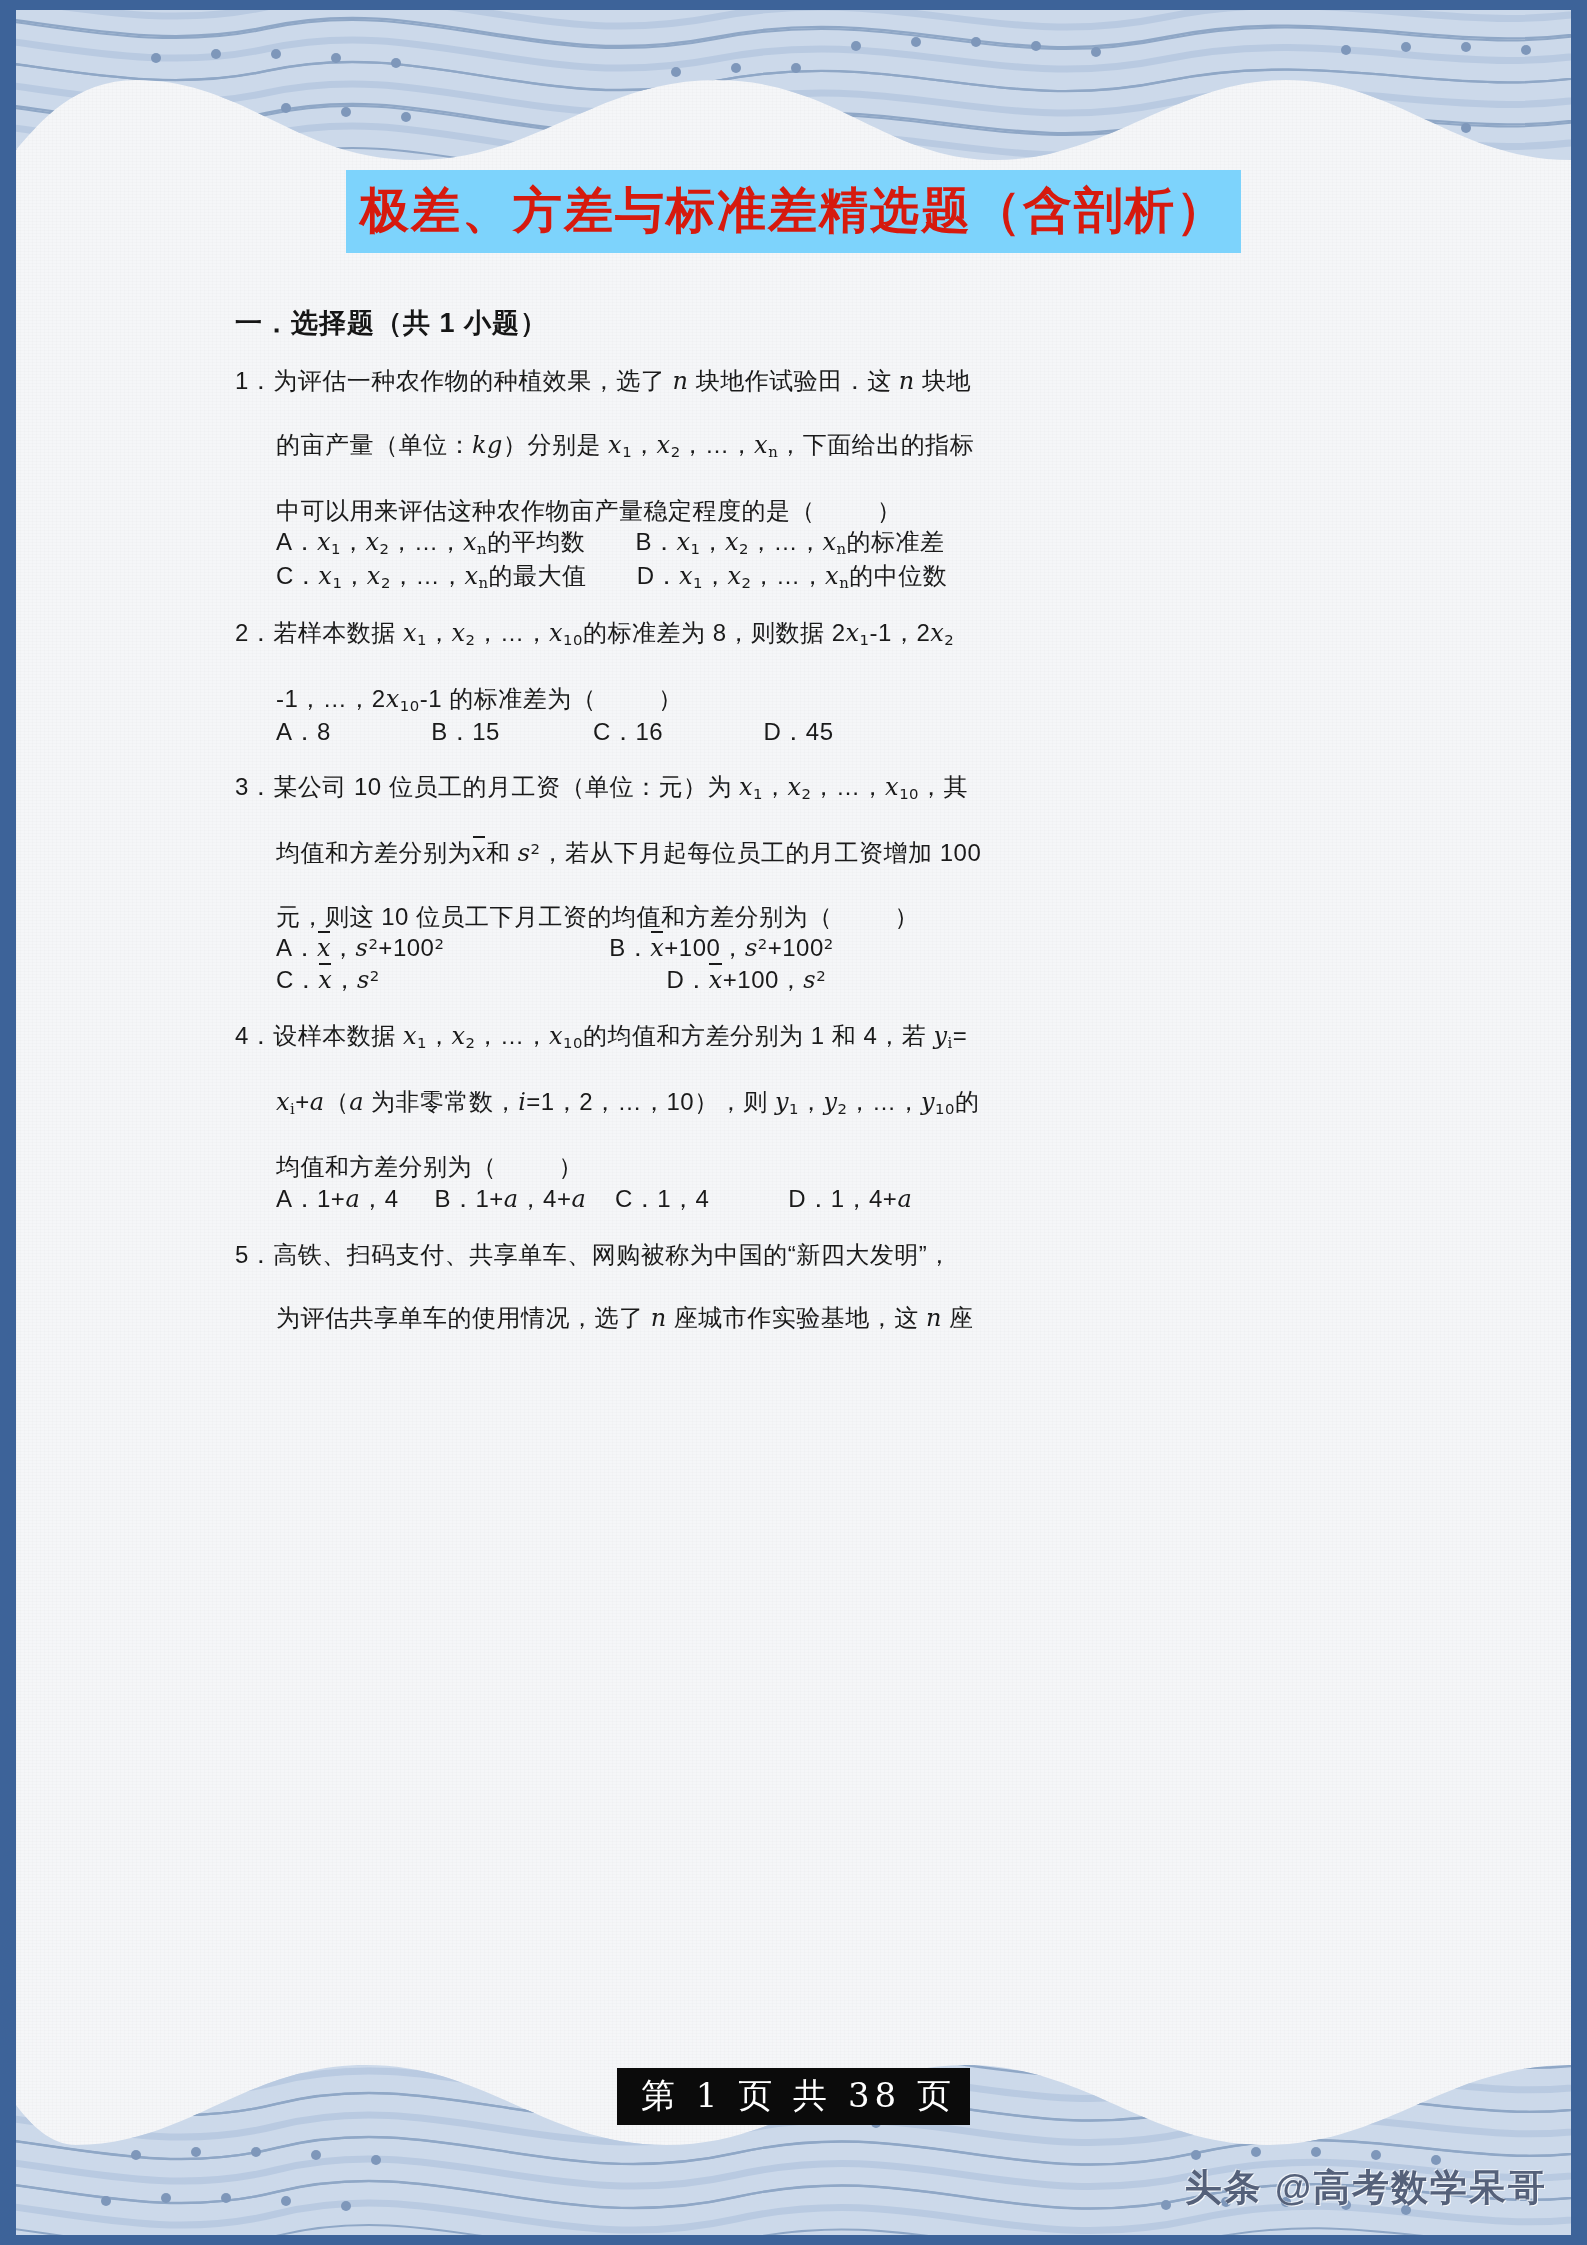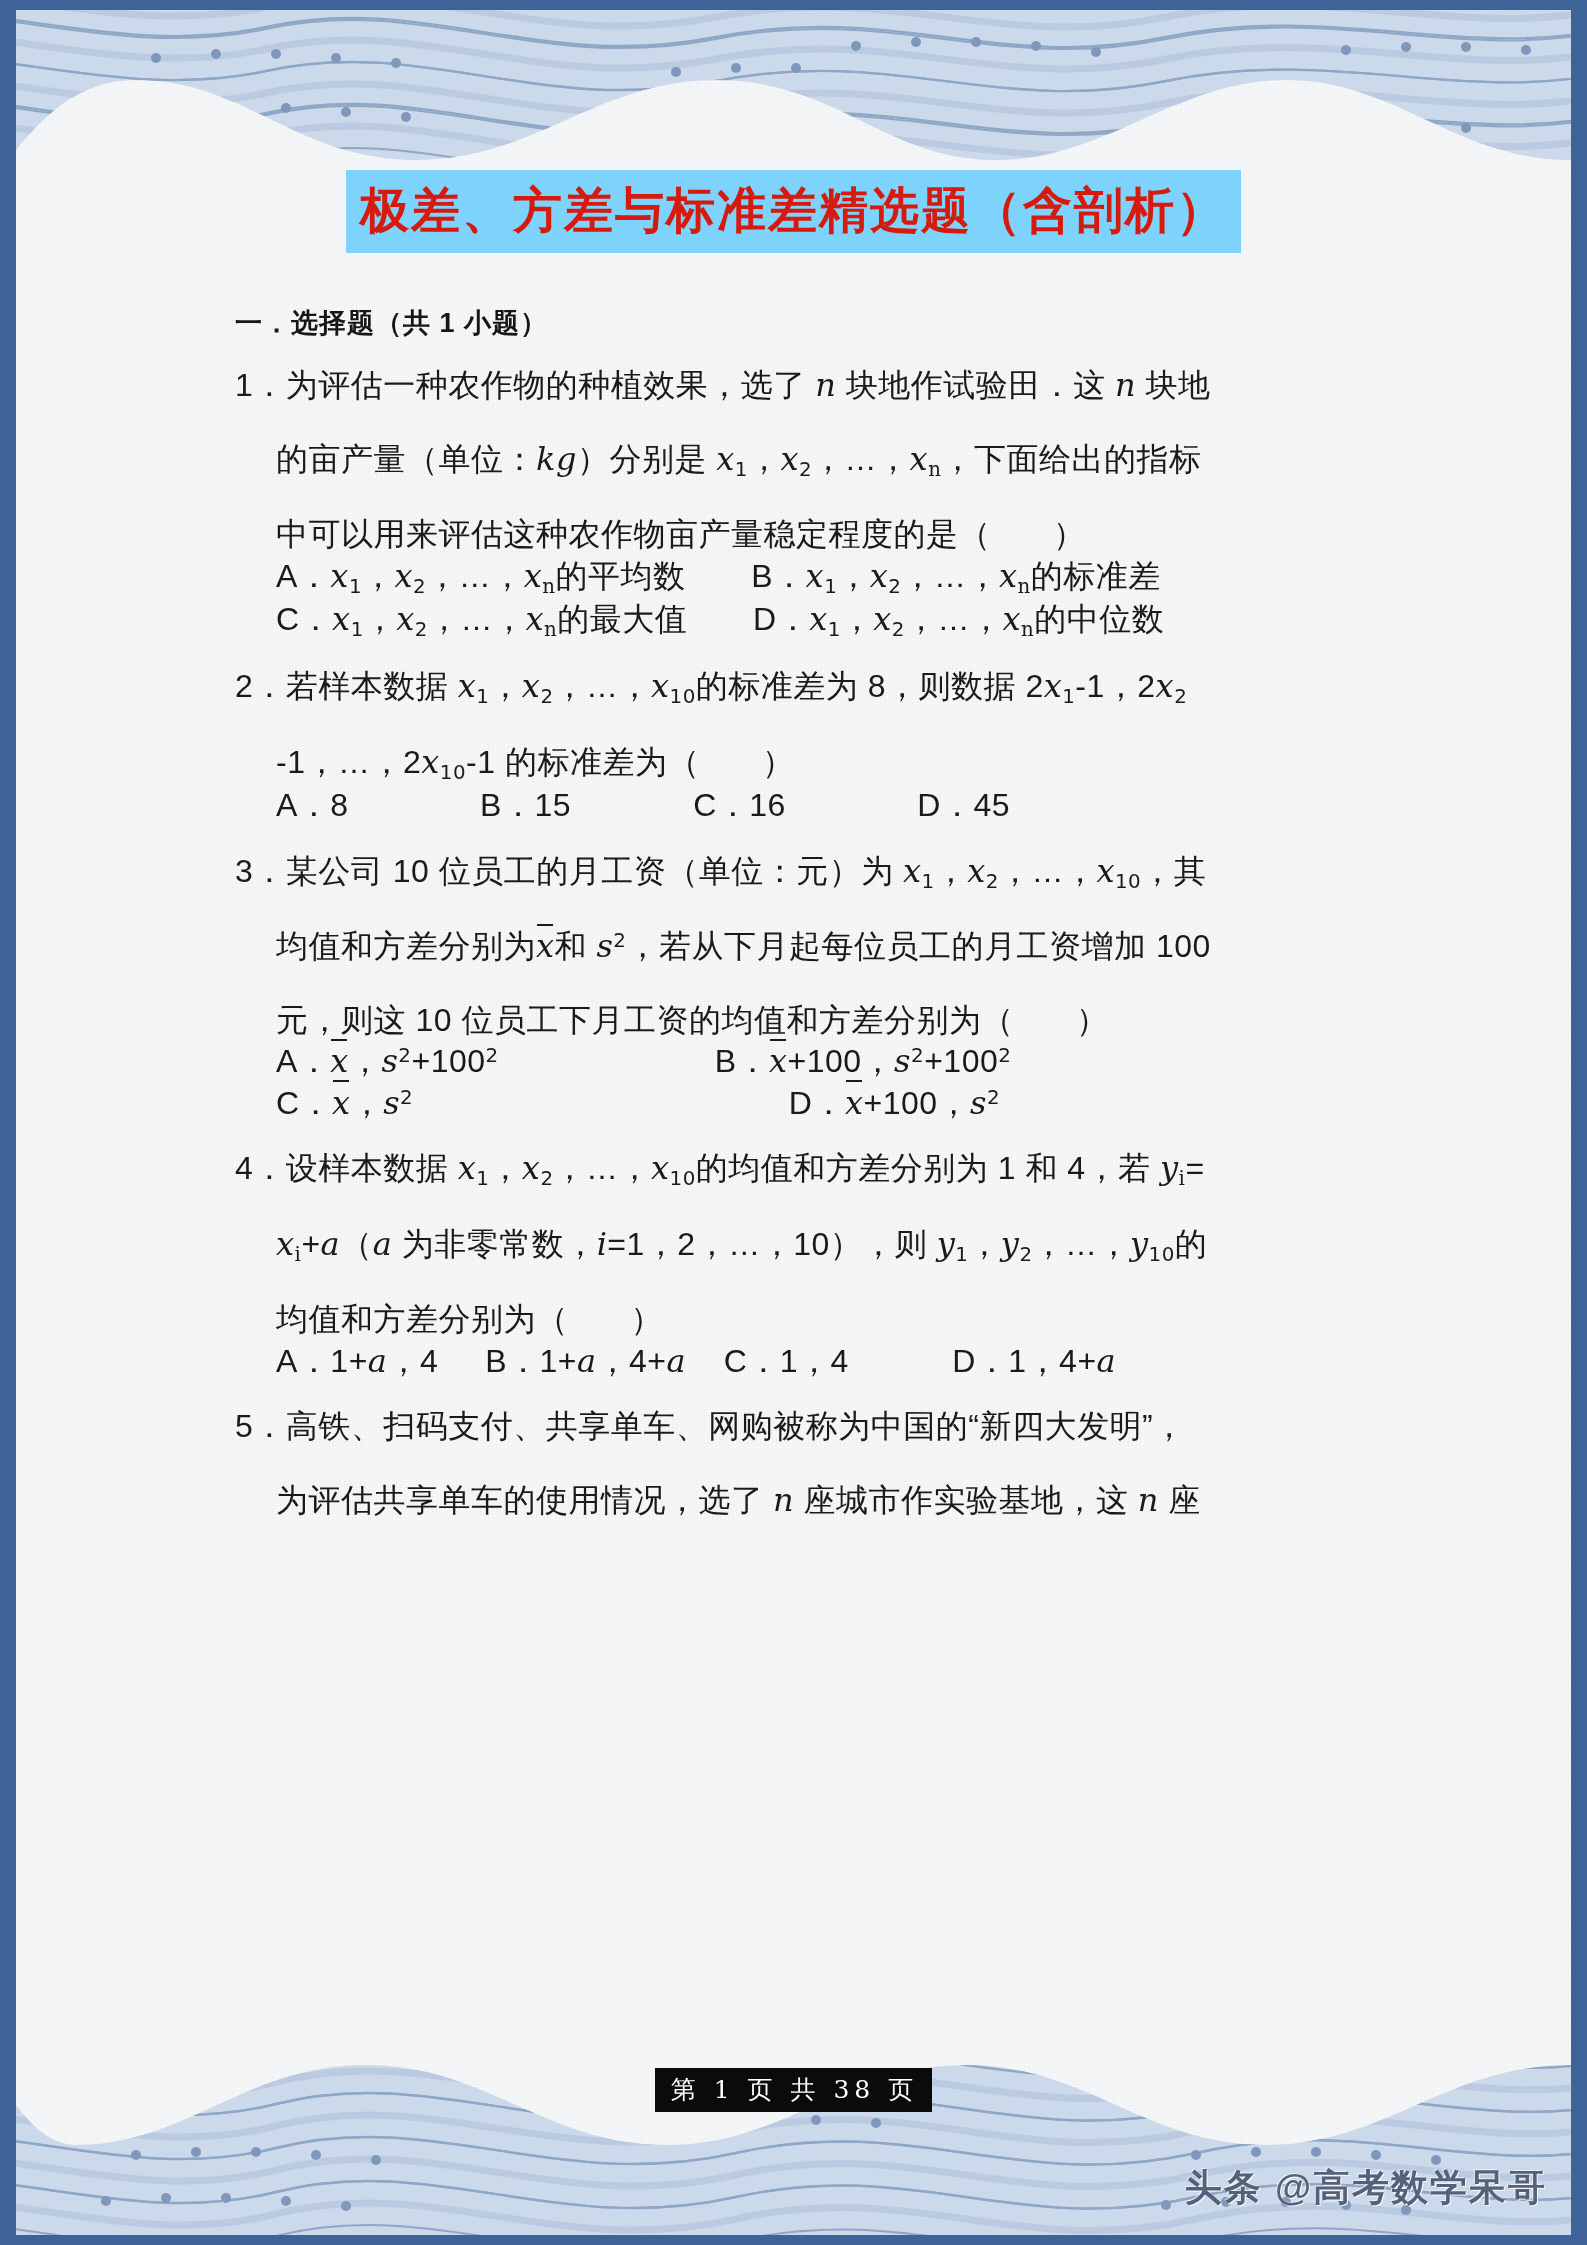--- a/index.html
+++ b/index.html
@@ -58,21 +58,21 @@
   .section-head{
     margin:52px 0 0 175px;
     font-size:27px;
     font-weight:bold;
     color:#161616;
     letter-spacing:1px;
   }
   .q{
     margin:24px 0 0 175px;
     color:#1a1a1a;
-    font-size:32px;
+    font-size:24px;
     line-height:1.30;
     letter-spacing:.5px;
   }
   .q .line{
     display:block;
     margin-top:23px;
     white-space:nowrap;
   }
   .q .line:first-child{margin-top:0;}
   .q .indent{padding-left:41px;margin-top:32px;}
@@ -96,24 +96,24 @@
   .page-footer{
     position:absolute;
     left:0;right:0;
     top:2068px;
     text-align:center;
   }
   .page-footer span{
     display:inline-block;
     background:#0b0b0b;
     color:#ffffff;
-    font-size:25px;
+    font-size:34px;
     font-family:"DejaVu Serif","Liberation Serif",serif;
     letter-spacing:5px;
-    padding:5px 14px 6px 16px;
+    padding:5px 14px 6px 24px;
   }
   .watermark{
     position:absolute;
     right:40px;
     top:2163px;
     font-size:37px;
     font-weight:bold;
     color:#55617a;
     letter-spacing:2px;
     text-shadow:

